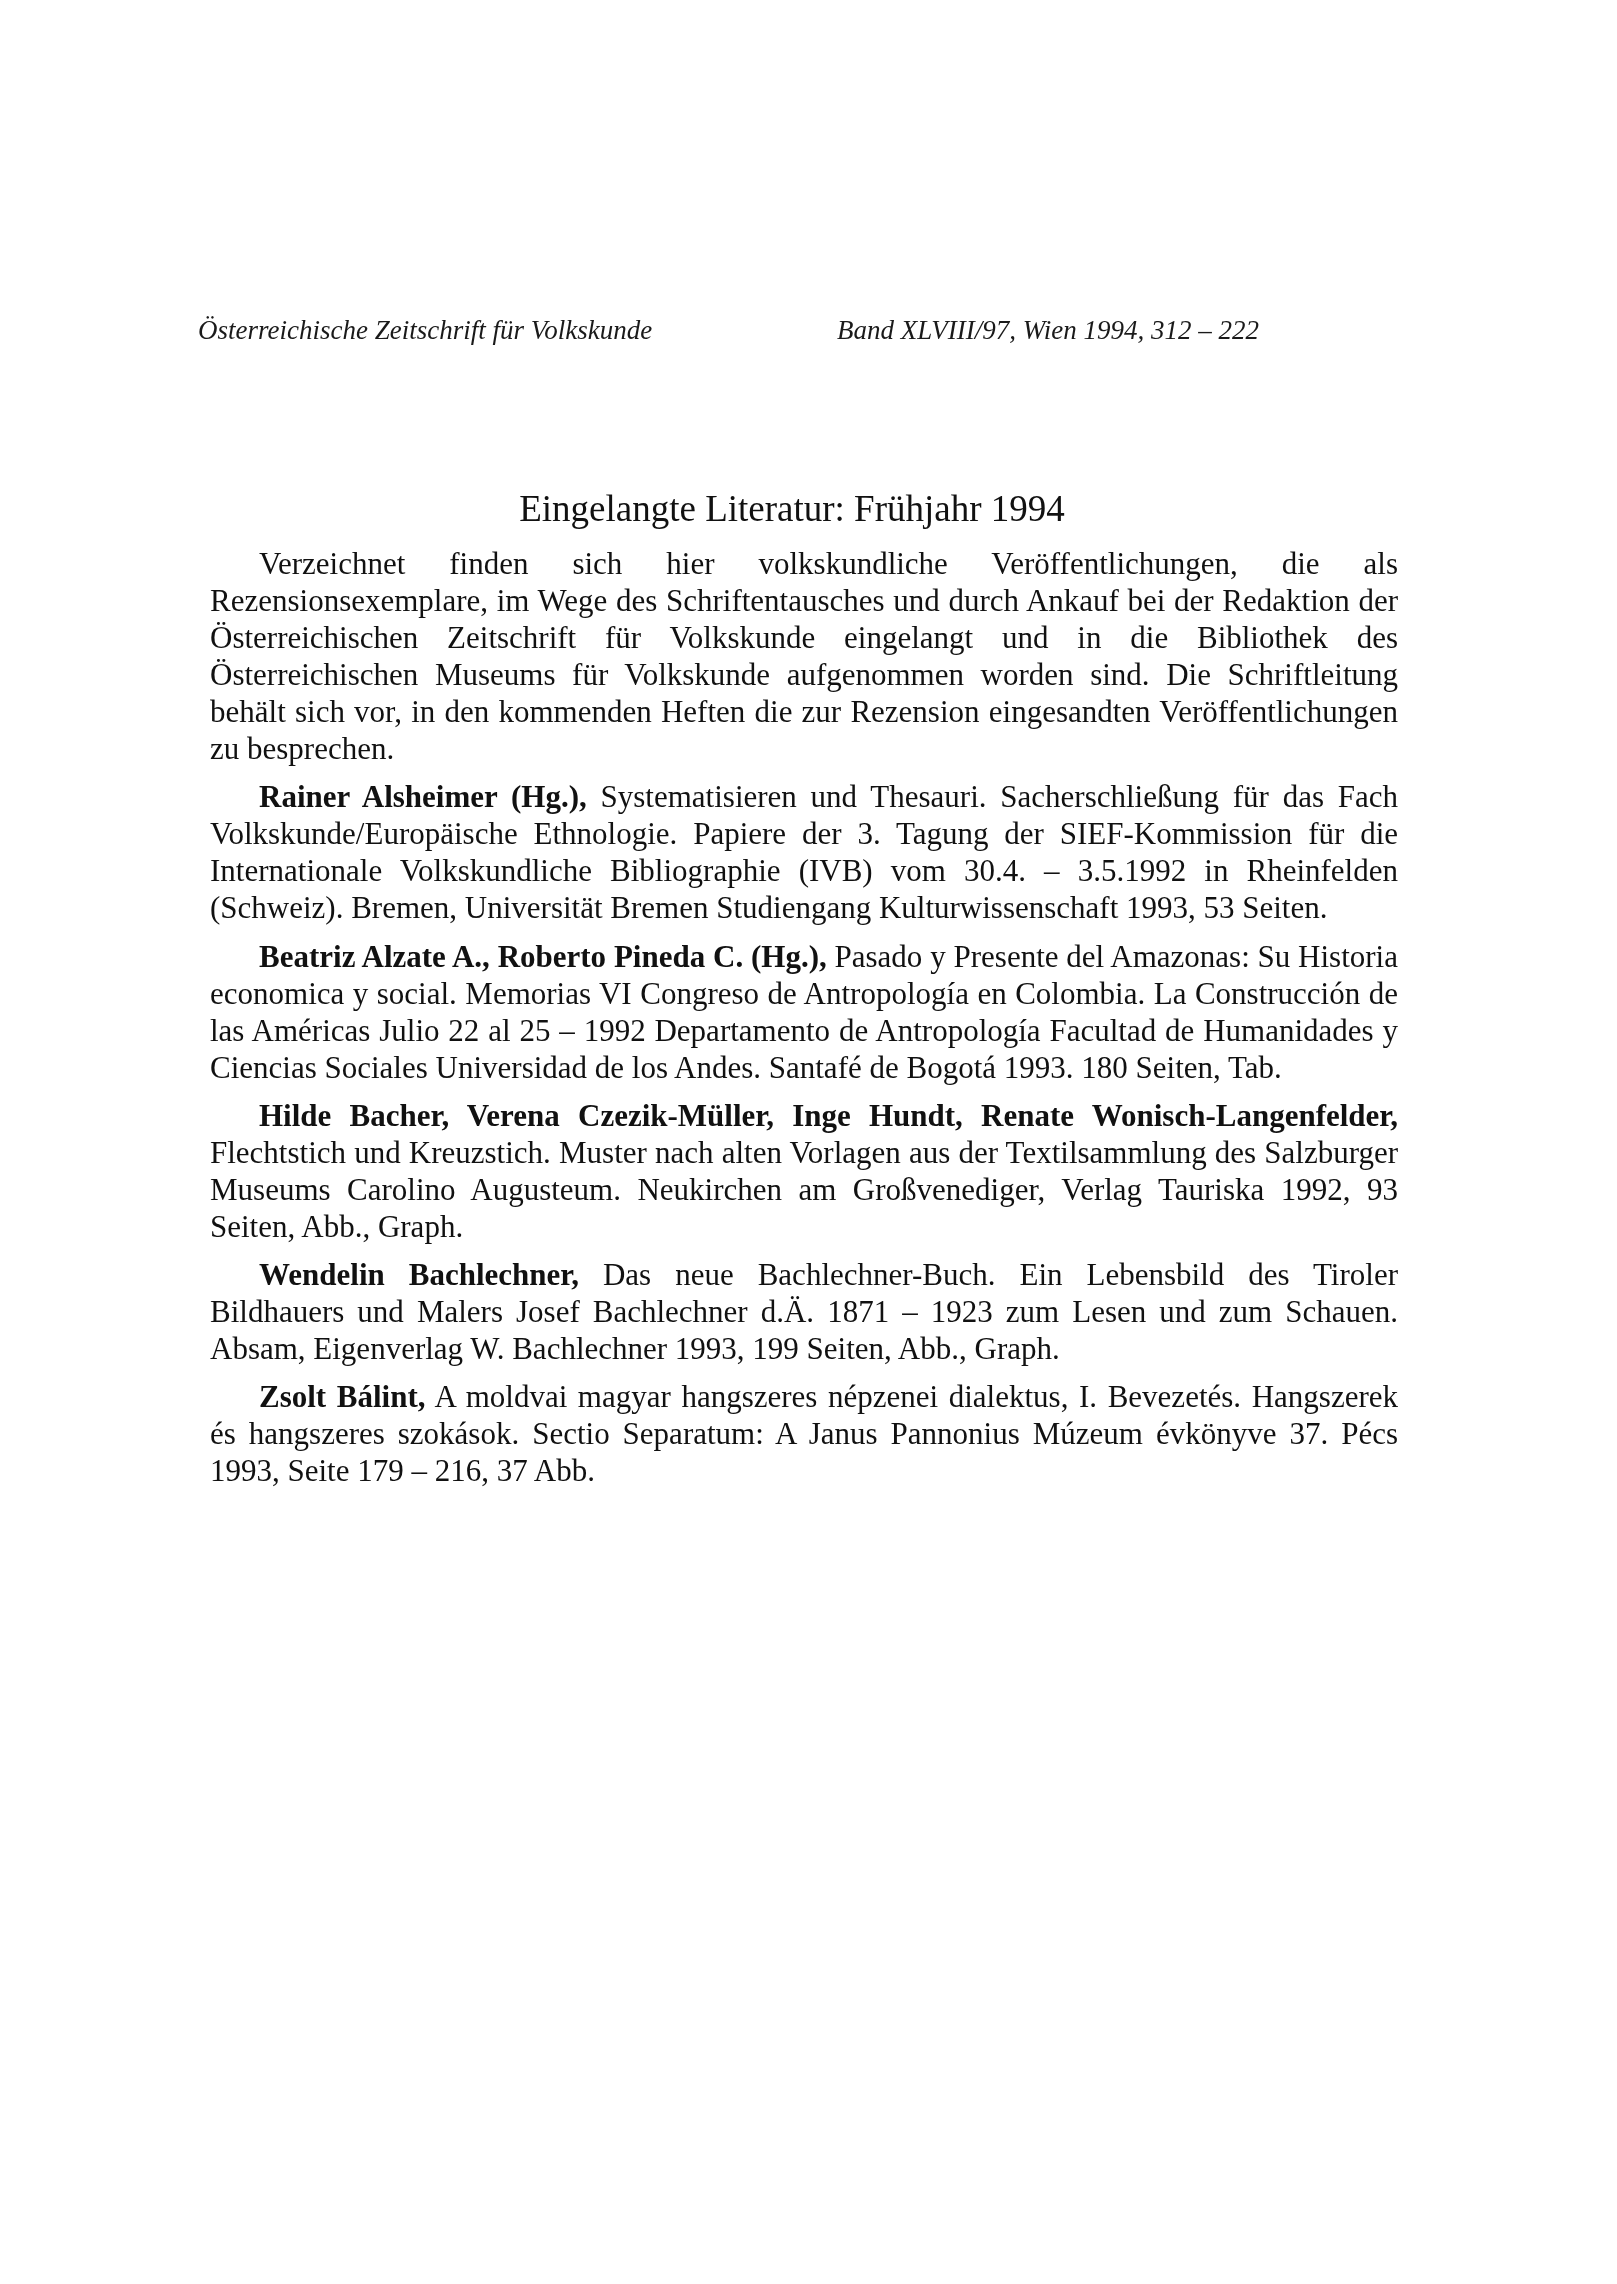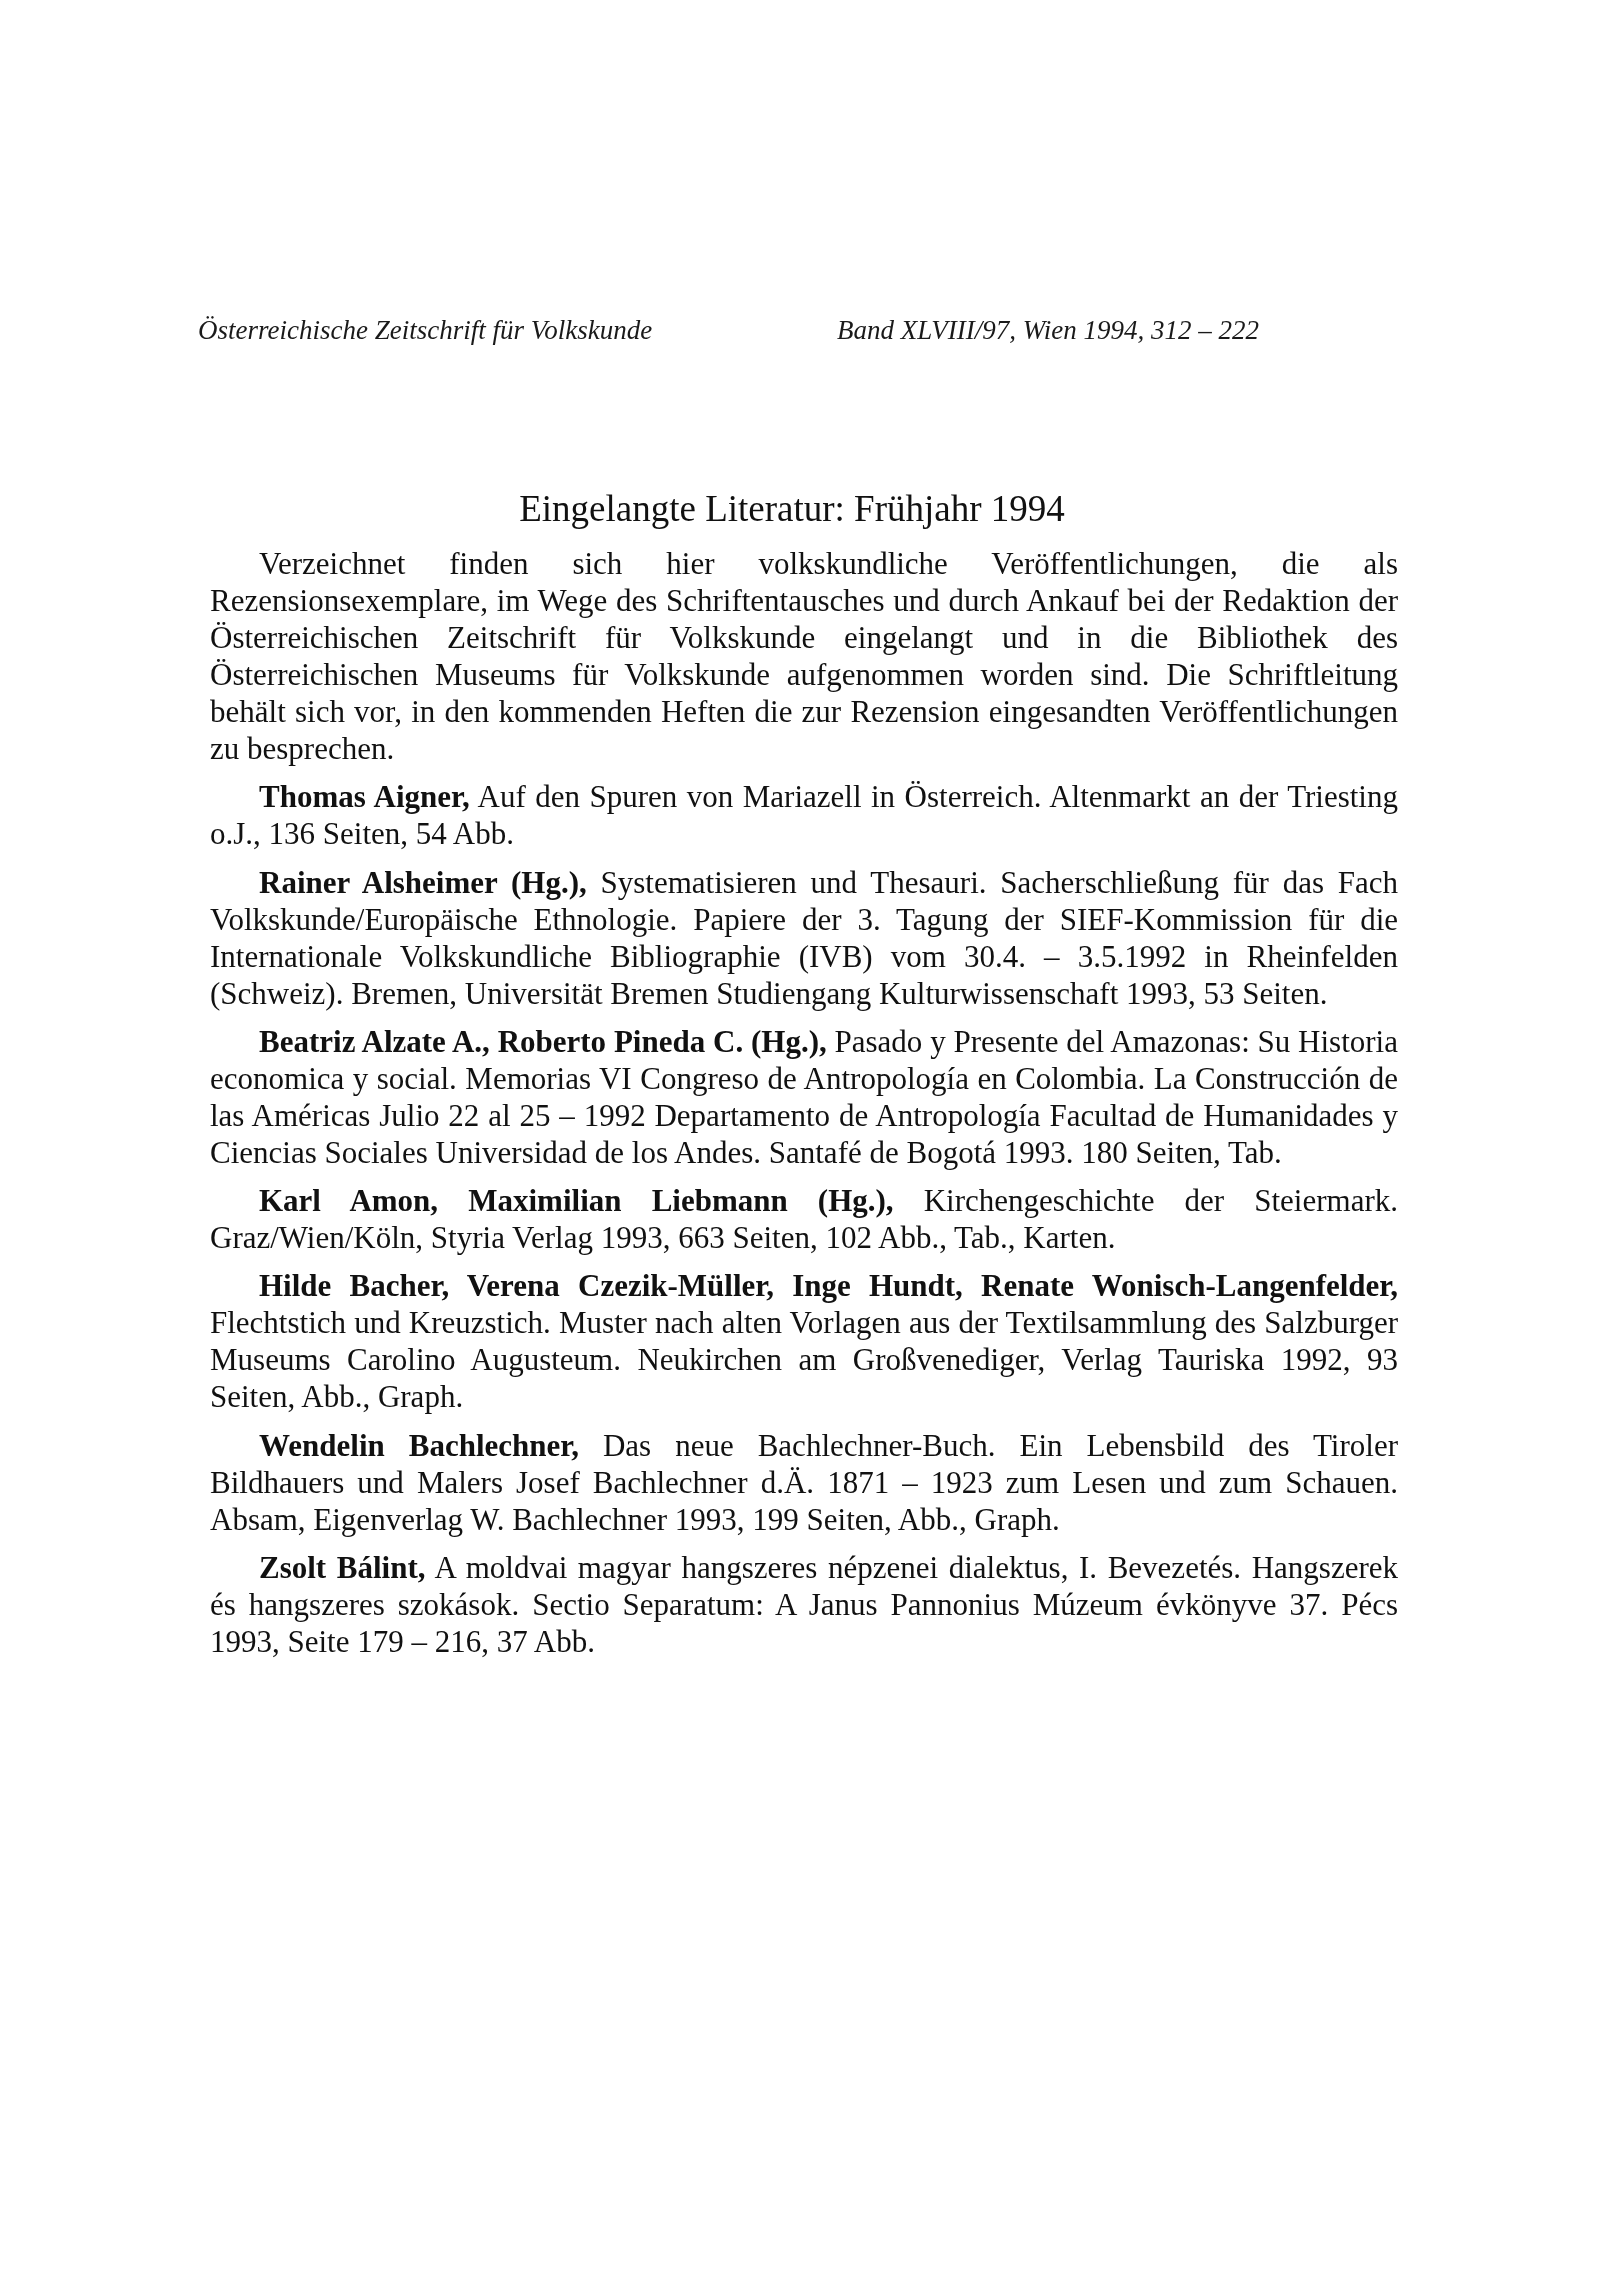--- a/index.html
+++ b/index.html
@@ -83,27 +83,25 @@
   <div class="running-head">
     <span class="journal">Österreichische Zeitschrift für Volkskunde</span>
     <span class="volume">Band XLVIII/97, Wien 1994, 312 – 222</span>
   </div>
 
   <h1 class="title">Eingelangte Literatur: Frühjahr 1994</h1>
 
   <div class="body-text">
     <p class="intro">Verzeichnet finden sich hier volkskundliche Veröffentlichungen, die als Rezensionsexemplare, im Wege des Schriftentausches und durch Ankauf bei der Redaktion der Österreichischen Zeitschrift für Volkskunde eingelangt und in die Bibliothek des Österreichischen Museums für Volkskunde aufgenommen worden sind. Die Schriftleitung behält sich vor, in den kommenden Heften die zur Rezension eingesandten Veröffentlichungen zu besprechen.</p>
 
-    <p class="entry"><span class="author">Thomas Aigner,</span><span> Auf den Spuren von Mariazell in Österreich. Altenmarkt an der Triesting o.J., 136 Seiten, 54 Abb.</span></p>
 
     <p class="entry"><span class="author">Rainer Alsheimer (Hg.),</span><span> Systematisieren und Thesauri. Sacherschließung für das Fach Volkskunde/Europäische Ethnologie. Papiere der 3. Tagung der SIEF-Kommission für die Internationale Volkskundliche Bibliographie (IVB) vom 30.4. – 3.5.1992 in Rheinfelden (Schweiz). Bremen, Universität Bremen Studiengang Kulturwissenschaft 1993, 53 Seiten.</span></p>
 
     <p class="entry"><span class="author">Beatriz Alzate A., Roberto Pineda C. (Hg.),</span><span> Pasado y Presente del Amazonas: Su Historia economica y social. Memorias VI Congreso de Antropología en Colombia. La Construcción de las Américas Julio 22 al 25 – 1992 Departamento de Antropología Facultad de Humanidades y Ciencias Sociales Universidad de los Andes. Santafé de Bogotá 1993. 180 Seiten, Tab.</span></p>
 
-    <p class="entry"><span class="author">Karl Amon, Maximilian Liebmann (Hg.),</span><span> Kirchengeschichte der Steiermark. Graz/Wien/Köln, Styria Verlag 1993, 663 Seiten, 102 Abb., Tab., Karten.</span></p>
 
 
     <p class="entry"><span class="author">Hilde Bacher, Verena Czezik-Müller, Inge Hundt, Renate Wonisch-Langenfelder,</span><span> Flechtstich und Kreuzstich. Muster nach alten Vorlagen aus der Textilsammlung des Salzburger Museums Carolino Augusteum. Neukirchen am Großvenediger, Verlag Tauriska 1992, 93 Seiten, Abb., Graph.</span></p>
 
     <p class="entry"><span class="author">Wendelin Bachlechner,</span><span> Das neue Bachlechner-Buch. Ein Lebensbild des Tiroler Bildhauers und Malers Josef Bachlechner d.Ä. 1871 – 1923 zum Lesen und zum Schauen. Absam, Eigenverlag W. Bachlechner 1993, 199 Seiten, Abb., Graph.</span></p>
 
     <p class="entry"><span class="author">Zsolt Bálint,</span><span> A moldvai magyar hangszeres népzenei dialektus, I. Bevezetés. Hangszerek és hangszeres szokások. Sectio Separatum: A Janus Pannonius Múzeum évkönyve 37. Pécs 1993, Seite 179 – 216, 37 Abb.</span></p>
   </div>
 
 </div>

